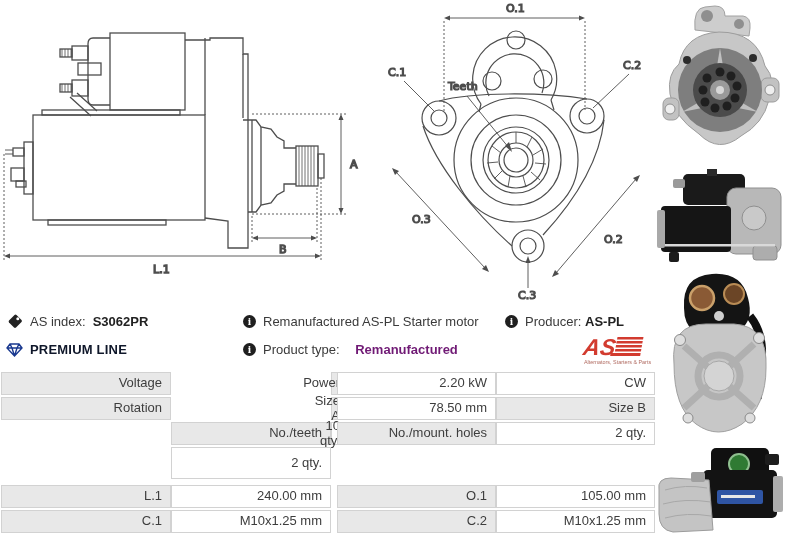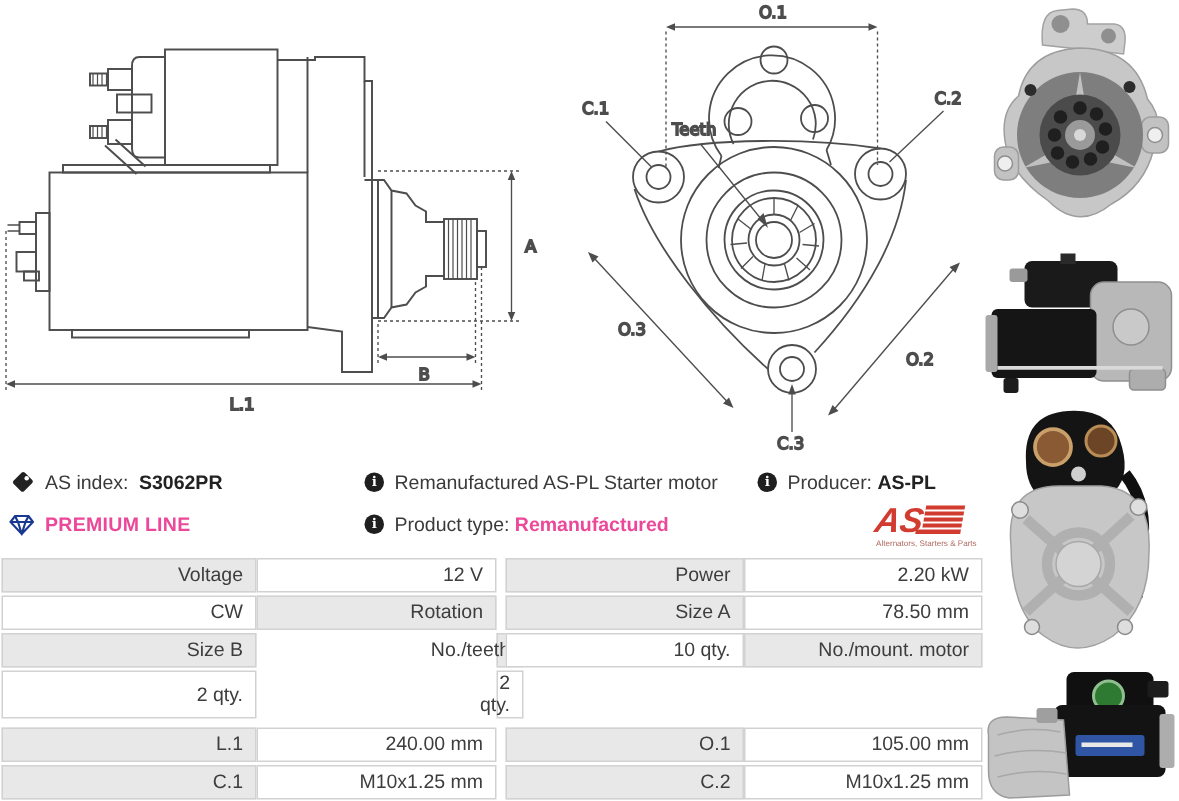--- a/index.html
+++ b/index.html
@@ -9,22 +9,22 @@
   #page { position:relative; width:786px; height:534px; background:#fff; }
 
   
   .drawing svg { display:block; }
   .dim-label { font-size:11px; fill:#4a4a4a; font-family:"DejaVu Sans", sans-serif; }
 
   
   .info-item { position:absolute; display:flex; align-items:center; gap:7px;
                font-size:13px; color:#3a3a3a; white-space:nowrap; }
   .b { font-weight:700; color:#222; }
-  .premium { color:#ec4899; font-weight:700; letter-spacing:.2px; }
-  .green { color:#ec4899; font-weight:700; }
+  .premium { color:#0f172a; font-weight:700; letter-spacing:.2px; }
+  .green { color:#701a75; font-weight:700;margin-left:12px; }
   .info-icon { display:inline-flex; width:13px; height:13px; border-radius:50%;
                background:#1f1f1f; color:#fff; font-size:9px; font-weight:700;
                align-items:center; justify-content:center; font-family:"DejaVu Serif", serif; }
 
   
   .spec-block { position:absolute; left:1px; width:550px; display:grid;
                 grid-template-columns:170px 160px 6px 159px 159px; row-gap:2px; }
   #block1 { top:372px; grid-template-rows:23px 23px 23px 32px; }
   #block2 { top:485px; grid-template-rows:23px 23px; }
   .cell { display:flex; align-items:center; justify-content:flex-end;
@@ -291,37 +291,36 @@
         <rect x="48" y="11" width="26" height="2.6" transform="skewX(-10)"></rect>
         <rect x="48" y="15" width="26" height="2.6" transform="skewX(-10)"></rect>
         <rect x="44" y="19" width="30" height="3" transform="skewX(-10)"></rect>
       </g>
       <text x="14" y="30" font-family="Liberation Sans, sans-serif" font-size="5.4" fill="#b06a60">Alternators, Starters &amp; Parts</text>
     </svg>
   </div>
 
   <div class="spec-block" id="block1">
     <div class="cell lab">Voltage</div>
-    <div class="cell val">12 V</div>
     <div class="spacer"></div>
     <div class="cell lab">Power</div>
     <div class="cell val">2.20 kW</div>
 
     <div class="cell val">CW</div>
     <div class="cell lab">Rotation</div>
     <div class="spacer"></div>
     <div class="cell lab">Size A</div>
     <div class="cell val">78.50 mm</div>
 
     <div class="cell lab">Size B</div>
     <div class="spacer"></div>
     <div class="cell lab">No./teeth</div>
     <div class="cell val">10 qty.</div>
 
-    <div class="cell lab">No./mount. motor</div>
+    <div class="cell lab">No./mount. holes</div>
     <div class="cell val">2 qty.</div>
     <div class="spacer"></div>
     <div class="cell val">2 qty.</div>
   </div>
 
   <div class="spec-block" id="block2">
     <div class="cell lab">L.1</div>
     <div class="cell val">240.00 mm</div>
     <div class="spacer"></div>
     <div class="cell lab">O.1</div>

